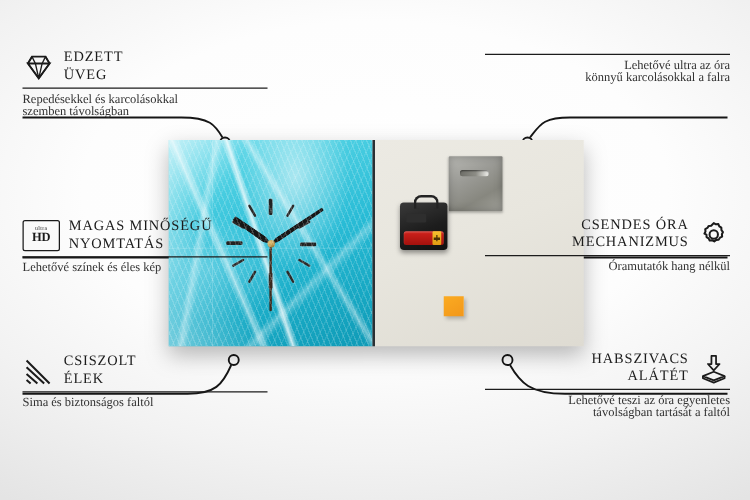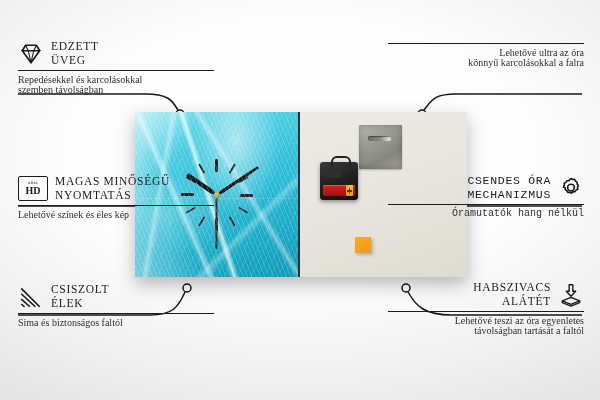--- a/index.html
+++ b/index.html
@@ -103,21 +103,21 @@
   .ico svg{display:block;width:26px;height:26px;}
   .hdbadge{flex:0 0 auto;width:28px;height:23px;border:1.4px solid #1b1b1b;border-radius:2px;
     display:flex;flex-direction:column;align-items:center;justify-content:center;line-height:1;}
   .hdbadge .u{font-size:4.6px;letter-spacing:.3px;color:#1b1b1b;}
   .hdbadge .h{font-size:10px;font-weight:bold;color:#1b1b1b;margin-top:.5px;}
 
   .c1{left:18px;top:40px;}
   .c2{left:18px;top:175px;}
   .c3{left:18px;top:283px;}
   .c4{right:16px;top:40px;}
-  .c5{right:16px;top:174px;font-family:Liberation Mono, monospace;}
+  .c5{right:16px;top:174px;}
   .c6{right:16px;top:281px;}
 
   svg.links{position:absolute;inset:0;width:600px;height:400px;pointer-events:none;}
   svg.links path{fill:none;stroke:#161616;stroke-width:1.5;}
   svg.links circle{fill:#fff;stroke:#161616;stroke-width:1.5;}
 </style>
 </head>
 <body>
 
 <div class="stage">

